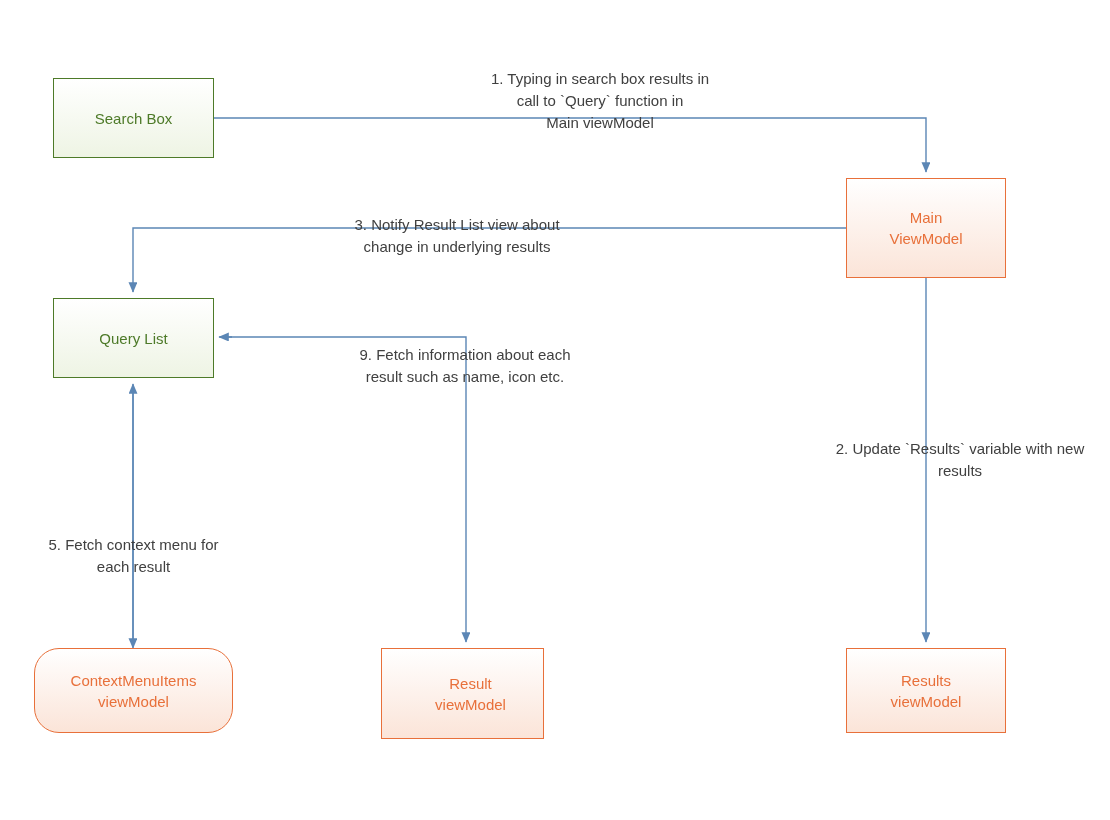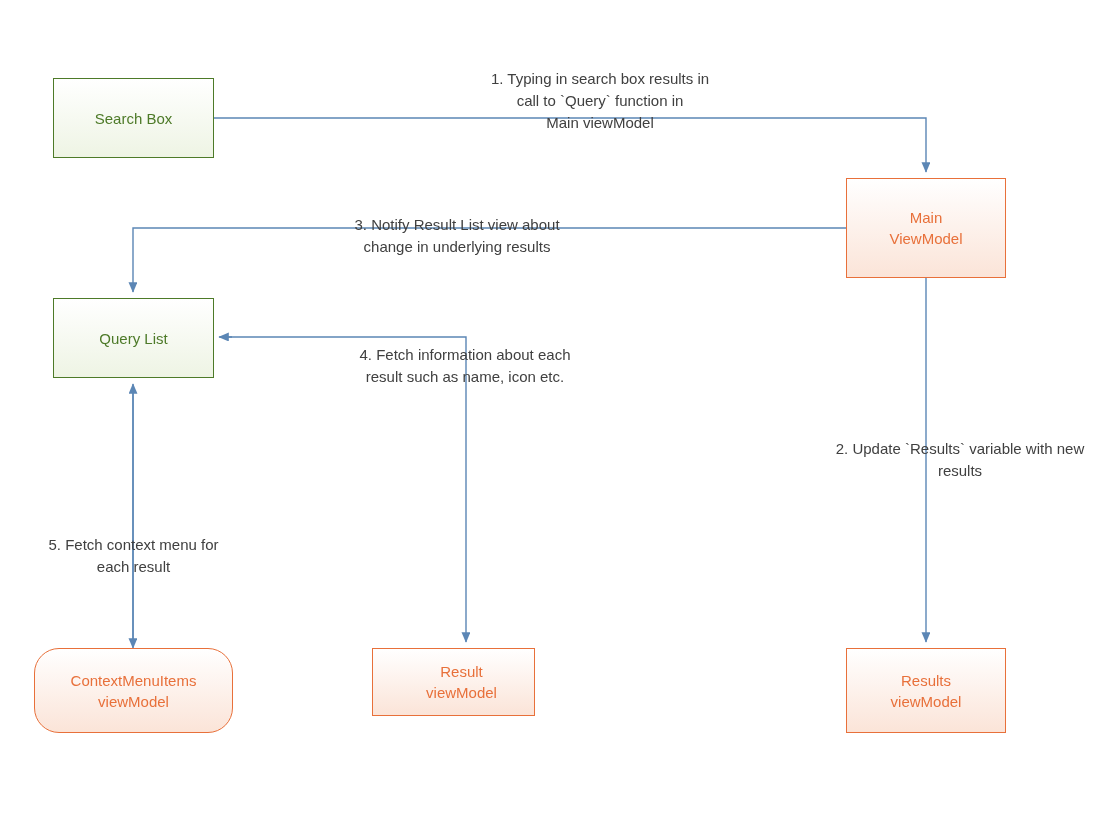--- a/index.html
+++ b/index.html
@@ -93,34 +93,34 @@
   <div class="node orange" style="left:846px; top:178px; width:160px; height:100px;">Main
 ViewModel</div>
 
   <div class="node green" style="left:53px; top:78px; width:161px; height:80px;">Search Box</div>
 
   <div class="node green" style="left:53px; top:298px; width:161px; height:80px;">Query List</div>
 
   <div class="node orange" style="left:34px; top:648px; width:199px; height:85px;border-radius:25px;">ContextMenuItems
 viewModel</div>
 
-  <div class="node orange" style="left:372px; top:648px; width:163px; height:68px;padding-left:16px;">Result
+  <div class="node orange" style="left:381px; top:648px; width:163px; height:91px;padding-left:16px;">Result
 viewModel</div>
 
   <div class="node orange" style="left:846px; top:648px; width:160px; height:85px;">Results
 viewModel</div>
 
   <div class="label" style="left:450px; top:68px; width:300px;">1. Typing in search box results in
 call to `Query` function in
 Main viewModel</div>
 
   <div class="label" style="left:312px; top:190px; width:290px;margin-top:24px;">3. Notify Result List view about
 change in underlying results</div>
 
-  <div class="label" style="left:320px; top:344px; width:290px;">4. Fetch information about each
+  <div class="label" style="left:320px; top:344px; width:290px;">9. Fetch information about each
 result such as name, icon etc.</div>
 
   <div class="label" style="left:790px; top:438px; width:340px;">2. Update `Results` variable with new
 results</div>
 
   <div class="label" style="left:16px; top:490px; width:235px;margin-top:44px;">5. Fetch context menu for
 each result</div>
 
 </div>
 

